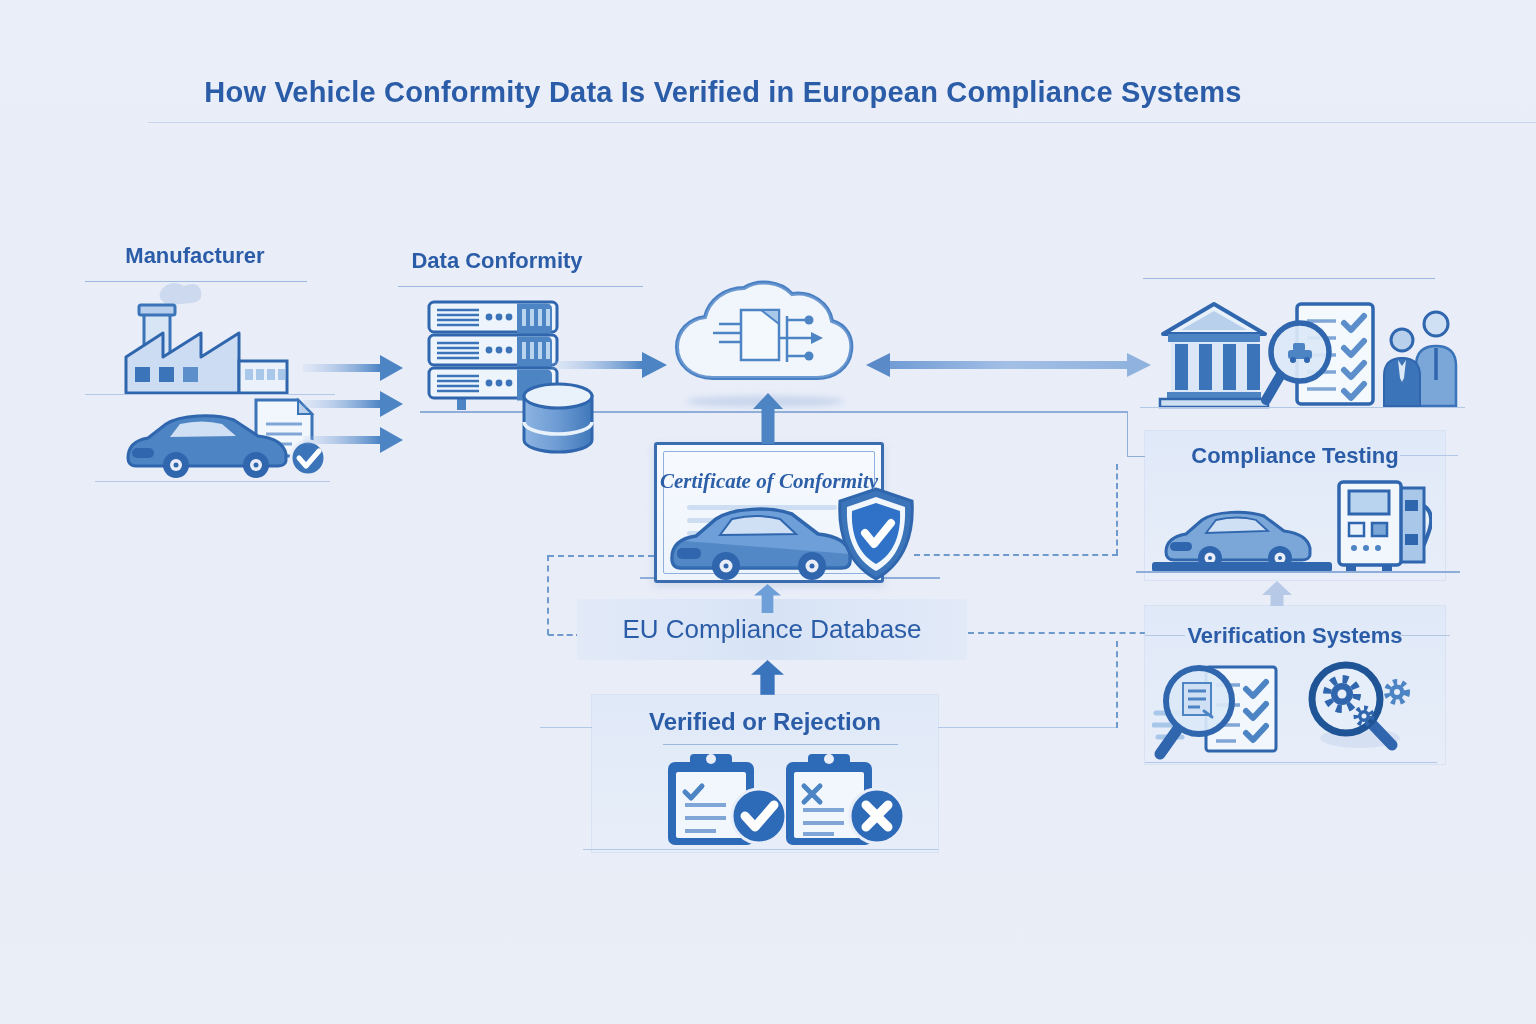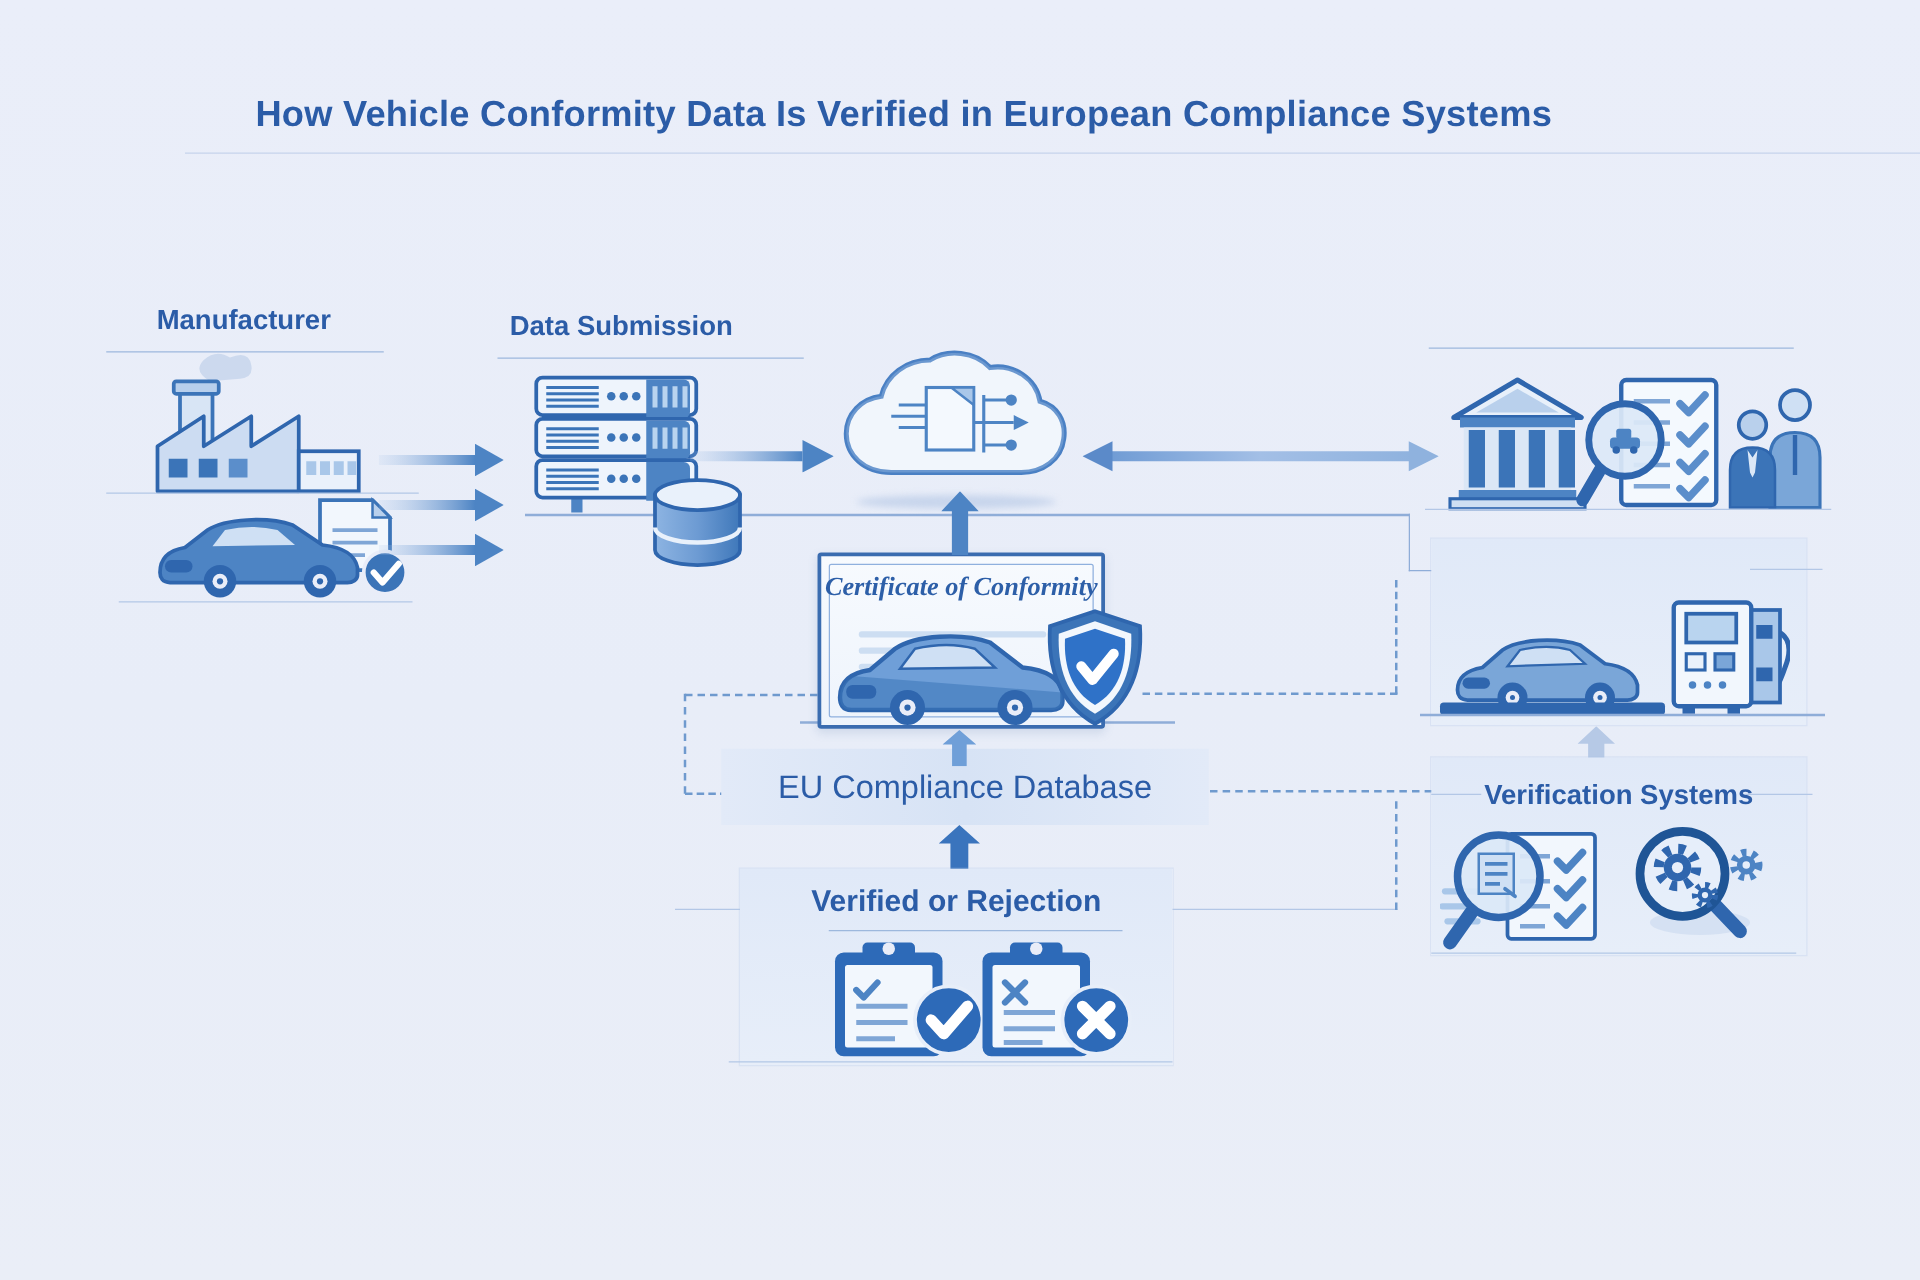--- a/index.html
+++ b/index.html
@@ -25,21 +25,21 @@
     background:linear-gradient(90deg,#e2eaf8 0%,#d7e3f5 50%,#e2eaf8 100%);
     display:flex;align-items:center;justify-content:center;
     font-size:26px;font-weight:400;color:#2b5ca7;
   }
   .cert-box{
     background:linear-gradient(180deg,#f7fafe,#eef4fc);
     border:3px solid #3a6cb0;border-radius:3px;box-shadow:0 3px 8px rgba(90,120,170,.18);
   }
   .cert-inner{position:absolute;inset:6px;border:1.5px solid #8fb0de;border-radius:2px;}
   .cert-title{
-    position:absolute;top:12px;left:0;width:100%;text-align:center;
+    position:absolute;top:24px;left:0;width:100%;text-align:center;
     font-family:"Liberation Serif", serif;font-style:italic;font-weight:600;
     font-size:21px;color:#2d5fa8;
   }
   .cert-line{position:absolute;height:5px;border-radius:3px;background:#cddef2;}
   .approval-head{font-size:24px;font-weight:700;color:#2b5ca7;text-align:center;}
   .shadow-ellipse{border-radius:50%;background:#bfcfe9;filter:blur(3px);opacity:.8;}
 </style>
 </head>
 <body>
 
@@ -112,21 +112,21 @@
   </svg>
   <svg class="abs" style="left:303px;top:391px;" width="100" height="26" viewBox="0 0 100 26">
     <rect x="0" y="9" width="77" height="8" fill="url(#gArrow)"></rect>
       <polygon points="77,0 100,13 77,26" fill="#4d84c4"></polygon>
   </svg>
   <svg class="abs" style="left:303px;top:427px;" width="100" height="26" viewBox="0 0 100 26">
     <rect x="0" y="9" width="77" height="8" fill="url(#gArrow)"></rect>
       <polygon points="77,0 100,13 77,26" fill="#4d84c4"></polygon>
   </svg>
 
-  <div class="abs sec-head" style="left:397px;top:248px;width:200px;">Data Submission</div>
+  <div class="abs sec-head" style="left:397px;top:248px;width:200px;">Data Conformity</div>
   <div class="abs rule" style="left:398px;top:286px;width:245px;"></div>
 
   <div class="abs line" style="left:420px;top:411px;width:708px;height:1.5px;"></div>
   <div class="abs line" style="left:1126.5px;top:411px;width:1.5px;height:46px;"></div>
   <div class="abs line" style="left:1126.5px;top:455.5px;width:67px;height:1.5px;"></div>
 
   <svg class="abs" style="left:425px;top:300px;" width="140" height="114" viewBox="0 0 140 114">
     <rect x="32" y="96" width="9" height="14" fill="#4d84c4"></rect>
       <rect x="98" y="96" width="9" height="14" fill="#4d84c4"></rect>
     <g>
@@ -332,20 +332,21 @@
     <circle cx="51" cy="7" r="5" fill="#e9edf8"></circle>
     <path d="M26 34 l16 16 M42 34 l-16 16" stroke="#4d84c4" stroke-width="5" stroke-linecap="round"></path>
     <line x1="25" y1="58" x2="66" y2="58" stroke="#7fa6d6" stroke-width="4"></line>
     <line x1="25" y1="71" x2="66" y2="71" stroke="#7fa6d6" stroke-width="4"></line>
     <line x1="25" y1="82" x2="56" y2="82" stroke="#7fa6d6" stroke-width="4"></line>
     <circle cx="99" cy="64" r="27" fill="#2d6ab8" stroke="#e7eef9" stroke-width="3"></circle>
     <path d="M88 53 l22 22 M110 53 l-22 22" stroke="#ffffff" stroke-width="9" stroke-linecap="round"></path>
   </svg>
 
   <div class="abs panel" style="left:1145px;top:431px;width:300px;height:149px;"></div>
+  <div class="abs sec-head" style="left:1145px;top:443px;width:300px;">Compliance Testing</div>
   <div class="abs rule-soft" style="left:1400px;top:455px;width:58px;"></div>
 
   <svg class="abs" style="left:1158px;top:498px;" width="165" height="74" viewBox="0 0 165 74">
     <path d="M8,54 C8,43 16,38 28,36 L44,22 C57,13 88,12 106,18 L126,33 C142,35 150,41 152,50 L152,56 C152,60 148,62 144,62 L16,62 C10,62 8,58 8,54 Z" fill="#7aa6d8" stroke="#2f66ae" stroke-width="3"></path>
     <path d="M48,35 L58,22 Q80,17 98,22 L110,33 Z" fill="#cfe0f4" stroke="#2f66ae" stroke-width="1.8"></path>
     <rect x="12" y="44" width="22" height="9" rx="4.5" fill="#2f66ae"></rect>
     <circle cx="52" cy="60" r="12" fill="#2f66ae"></circle>
       <circle cx="52" cy="60" r="5.5" fill="#e9edf8"></circle>
       <circle cx="52" cy="60" r="2" fill="#2f66ae"></circle>
     <circle cx="122" cy="60" r="12" fill="#2f66ae"></circle>

